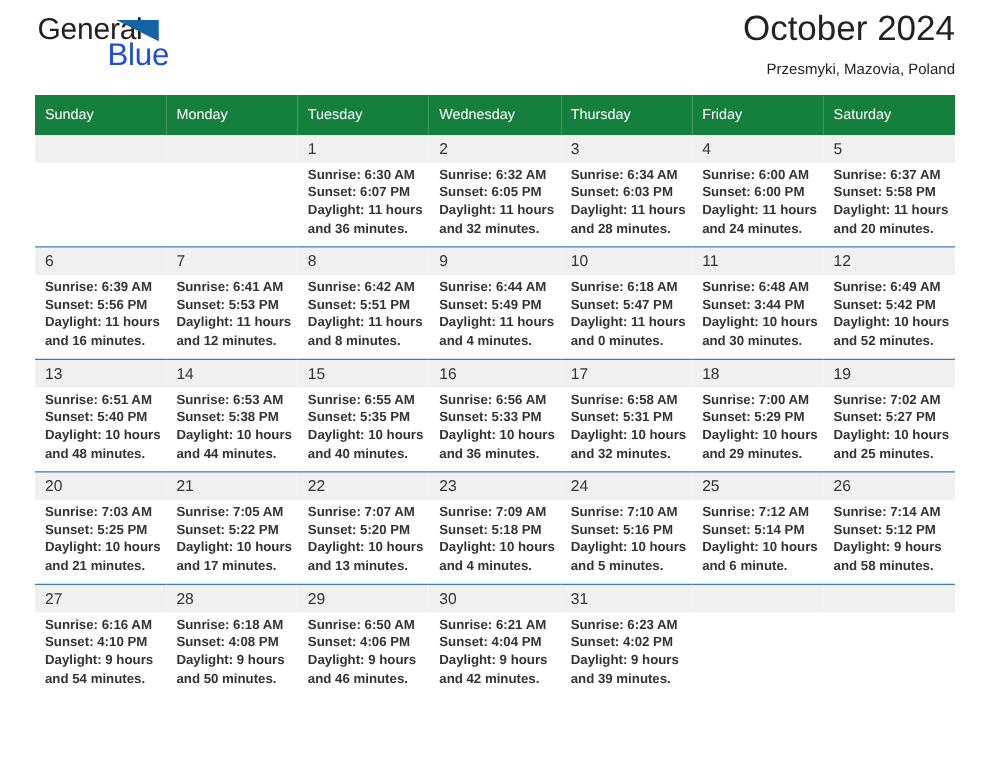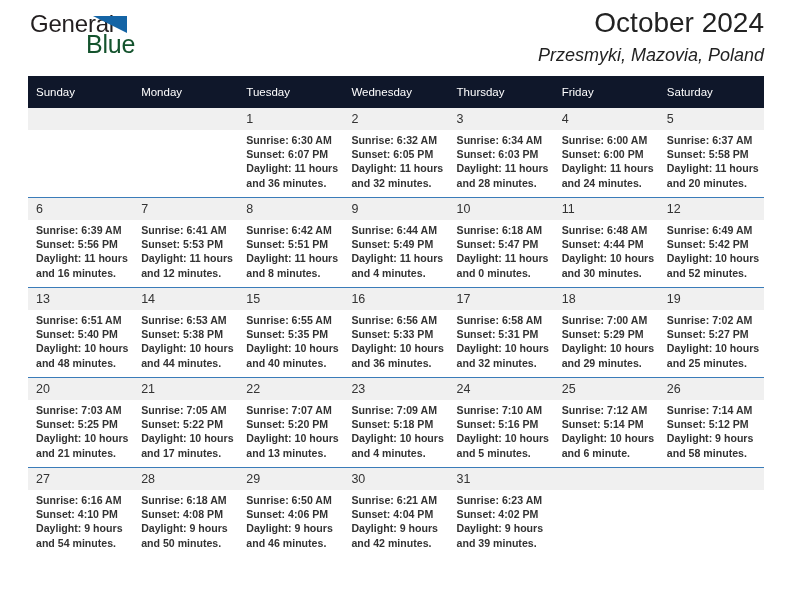--- a/index.html
+++ b/index.html
@@ -44,21 +44,21 @@
     letter-spacing: -0.2px;
     color: #231f20;
     line-height: 28px;
   }
   .logo-blue {
     position: absolute;
     left: 58px;
     top: 20px;
     font-size: 25px;
     letter-spacing: -0.2px;
-    color: #14532d;
+    color: #1d4ed8;
     line-height: 28px;
     text-align: right;
   }
   .logo-triangle {
     position: absolute;
     left: 65px;
     top: 6px;
     width: 0;
     height: 0;
     border-top: 17px solid #1464a5;
@@ -69,35 +69,34 @@
     padding-top: 6px;
   }
   .cal-title {
     font-size: 28px;
     color: #222222;
     line-height: 34px;
     white-space: nowrap;
   }
   .cal-subtitle {
     margin-top: 7px;
-    font-size: 18px;
+    font-size: 12px;
     color: #222222;
     line-height: 17px;
     white-space: nowrap;
-    font-style: italic;
   }
 
   
   .calendar {
     width: 736px;
     border-collapse: collapse;
     table-layout: fixed;
   }
   .calendar th {
-    background: #0f172a;
+    background: #15803d;
     color: #ffffff;
     font-size: 11.5px;
     font-weight: normal;
     text-align: left;
     padding: 6px 0 6px 8px;
     height: 20px;
     border: none;
   }
   .calendar td {
     vertical-align: top;
@@ -293,21 +292,21 @@
                 <div>Daylight: 11 hours</div>
                 <div>and 0 minutes.</div>
               </div>
             </div>
           </td>
           <td>
             <div class="cell-inner">
               <div class="daynum">11</div>
               <div class="info">
                 <div>Sunrise: 6:48 AM</div>
-                <div>Sunset: 4:44 PM</div>
+                <div>Sunset: 3:44 PM</div>
                 <div>Daylight: 10 hours</div>
                 <div>and 30 minutes.</div>
               </div>
             </div>
           </td>
           <td>
             <div class="cell-inner">
               <div class="daynum">12</div>
               <div class="info">
                 <div>Sunrise: 6:49 AM</div>

